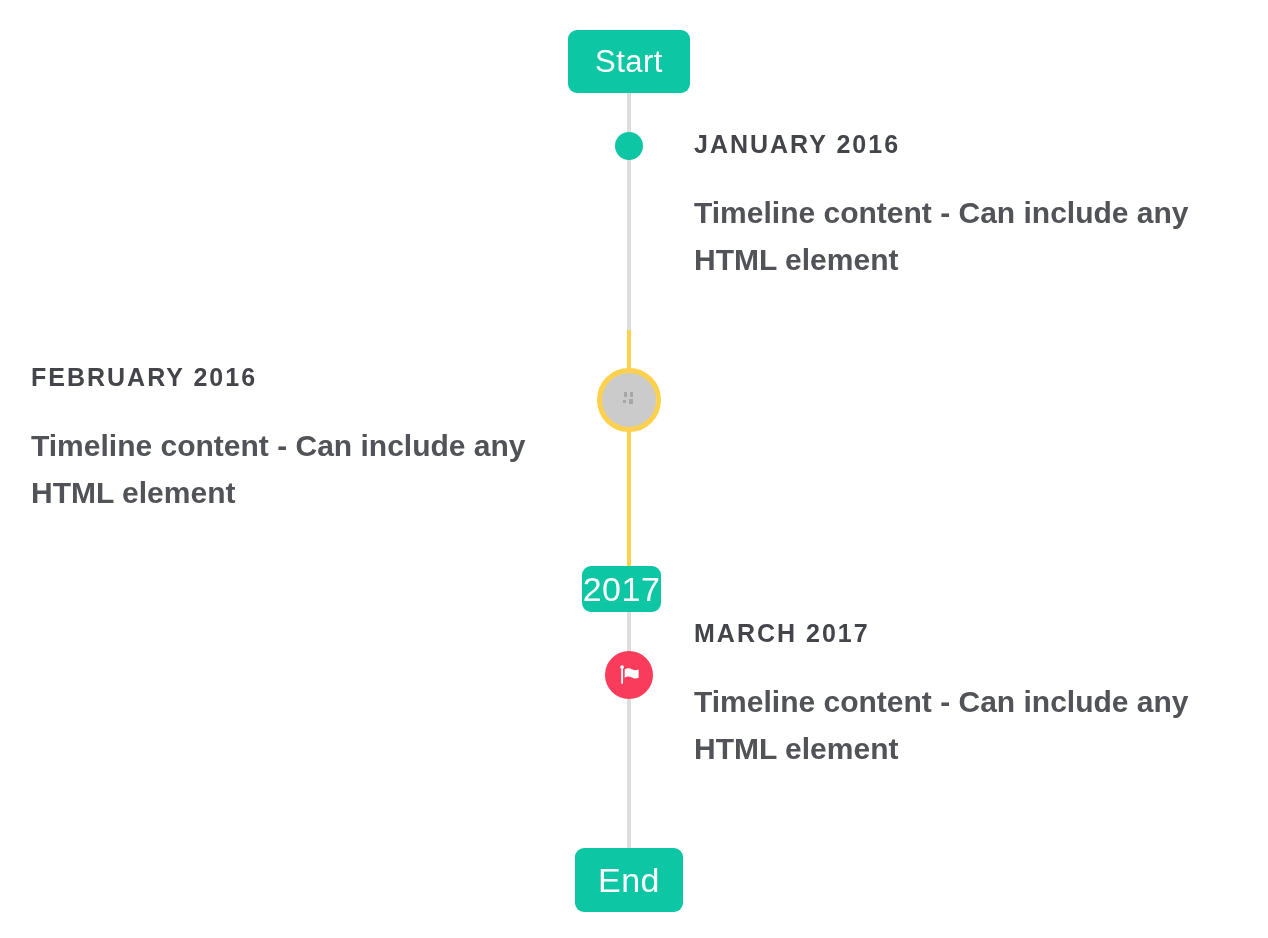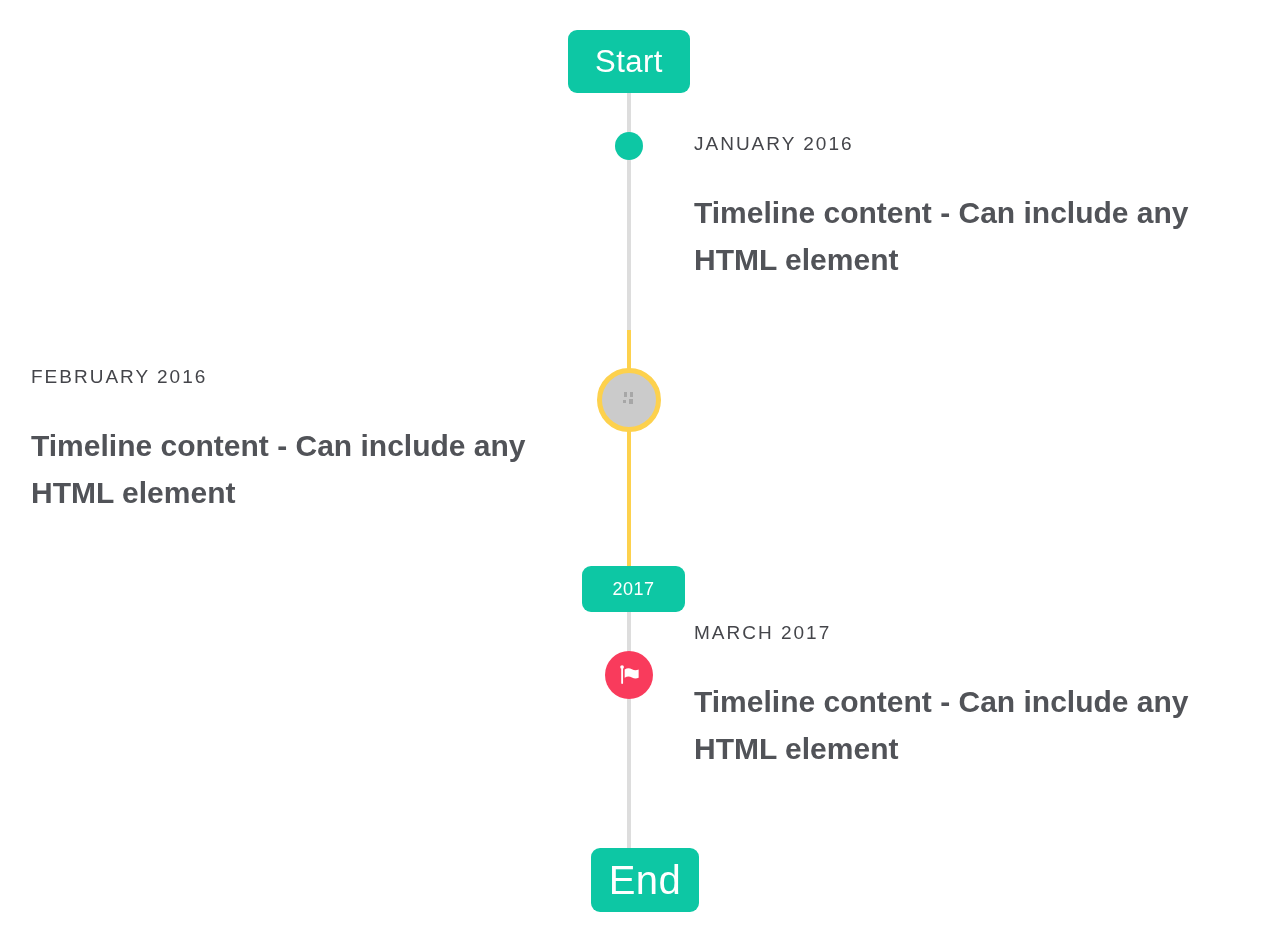--- a/index.html
+++ b/index.html
@@ -41,22 +41,22 @@
     background: #0dc7a4;
     color: #ffffff;
     border-radius: 9px;
     display: flex;
     align-items: center;
     justify-content: center;
     z-index: 3;
     letter-spacing: 0.5px;
   }
   .badge-start { left: 568px; top: 30px;  width: 122px; height: 63px; font-size: 31px; }
-  .badge-year  { left: 582px; top: 566px; width: 103px;  height: 46px; font-size: 18px; }
-  .badge-end   { left: 575px; top: 848px; width: 108px; height: 64px; font-size: 40px; margin-left: 16px; }
+  .badge-year  { left: 582px; top: 566px; width: 79px;  height: 46px; font-size: 34px; }
+  .badge-end   { left: 575px; top: 848px; width: 108px; height: 64px; font-size: 34px; }
 
   
   .marker { position: absolute; z-index: 3; border-radius: 50%; }
   .marker-dot {
     left: 615px; top: 132px;
     width: 28px; height: 28px;
     background: #0dc7a4;
   }
   .marker-image {
     left: 597px; top: 368px;
@@ -82,22 +82,22 @@
     width: 535px;
     z-index: 3;
   }
   .entry-right { text-align: left; }
   .entry-left  { }
   .entry-jan   { left: 694px; top: 131px; }
   .entry-feb   { right: 702px; top: 364px; }
   .entry-mar   { left: 694px; top: 620px; }
 
   .entry-title {
-    font-size: 19px;
-    font-weight: 400;
+    font-size: 25px;
+    font-weight: 700;
     letter-spacing: 2px;
     color: #44454a;
     line-height: 26px;
   }
   .entry-body {
     margin-top: 32px;
     font-size: 30px;
     font-weight: 700;
     color: #515358;
     line-height: 47px;

